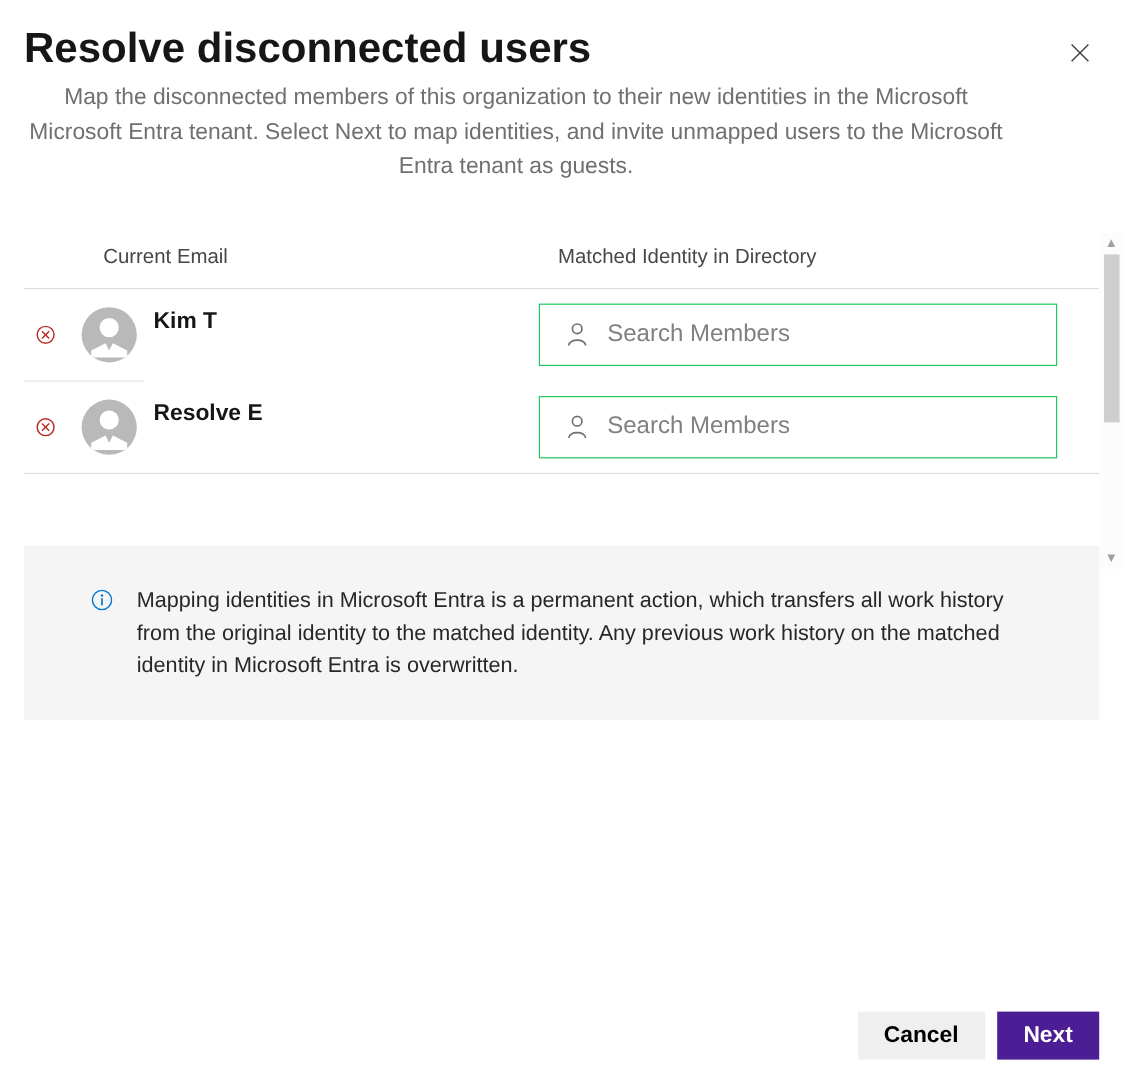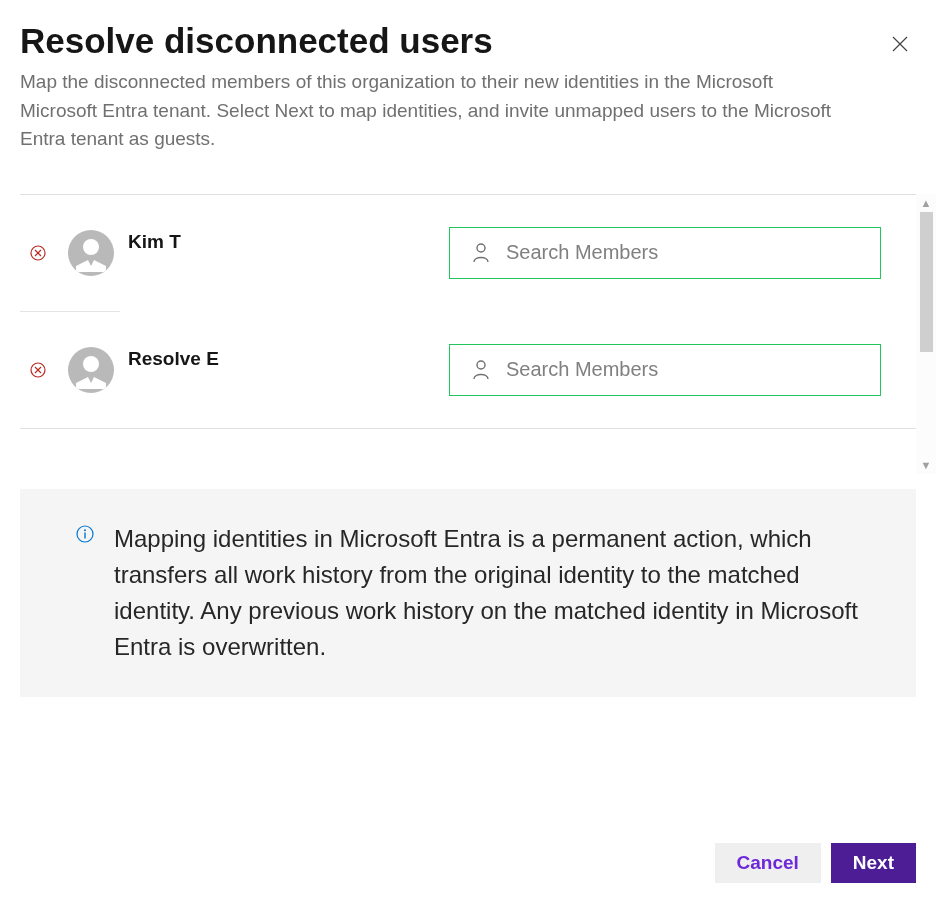--- a/index.html
+++ b/index.html
@@ -40,20 +40,21 @@
       color: #424242;
       margin-top: 12px;
       margin-right: 4px;
     }
     .description {
       font-size: 19px;
       color: #707070;
       margin-top: 6px;
       line-height: 1.5;
       max-width: 820px;
+      text-align: center;
     }
     .list-wrap {
       margin-top: 40px;
       position: relative;
       flex: 0 0 auto;
     }
     .columns-row {
       display: flex;
       padding: 10px 0 16px 0;
     }
@@ -69,21 +70,21 @@
       color: #474747;
     }
     .divider-full {
       height: 1px;
       background: #e0e0e0;
       width: 100%;
     }
     .user-row {
       display: flex;
       align-items: center;
-      padding: 32px 0;
+      padding: 12px 0;
       gap: 0;
     }
     .short-divider {
       height: 1px;
       background: #e4e4e4;
       width: 100px;
     }
     .remove-btn {
       width: 20px;
       height: 20px;
@@ -178,42 +179,42 @@
       display: flex;
       gap: 20px;
       align-items: flex-start;
     }
     .info-icon {
       flex: 0 0 auto;
       color: #0078d4;
       margin-top: 4px;
     }
     .info-text {
-      font-size: 24px;
+      font-size: 18px;
       color: #272727;
       line-height: 1.5;
     }
     .footer {
       margin-top: auto;
       display: flex;
       justify-content: flex-end;
       gap: 10px;
       padding: 18px 0 18px 0;
     }
     .btn {
       font-size: 19px;
       font-weight: 600;
       padding: 9px 22px;
       border: none;
       cursor: pointer;
       font-family: inherit;
     }
     .btn-secondary {
       background: #efefef;
-      color: #6d28d9;
+      color: #000000;
     }
     .btn-primary {
       background: #4c1d95;
       color: #fff;
     }
   </style>
 </head>
 <body>
 
 <div class="panel">
@@ -224,20 +225,24 @@
       <svg width="16" height="16" viewBox="0 0 16 16">
           <path fill="none" stroke="currentColor" stroke-width="1.2" d="M1 1 L15 15 M15 1 L1 15"></path>
         </svg>
     </div>
   </div>
 
   <p class="description">Map the disconnected members of this organization to their new identities in the Microsoft Microsoft Entra tenant. Select Next to map identities, and invite unmapped users to the Microsoft Entra tenant as guests.</p>
 
   <div class="list-wrap">
 
+    <div class="columns-row">
+      <div class="col-left">Current Email</div>
+      <div class="col-right">Matched Identity in Directory</div>
+    </div>
     <div class="divider-full"></div>
 
     <div class="user-row">
       <div class="remove-btn">
         <svg width="16" height="16" viewBox="0 0 16 16">
             <circle cx="8" cy="8" r="7" fill="none" stroke="currentColor" stroke-width="1.2"></circle>
             <path d="M5 5 L11 11 M11 5 L5 11" stroke="currentColor" stroke-width="1.2"></path>
           </svg>
       </div>
       <div class="avatar">

